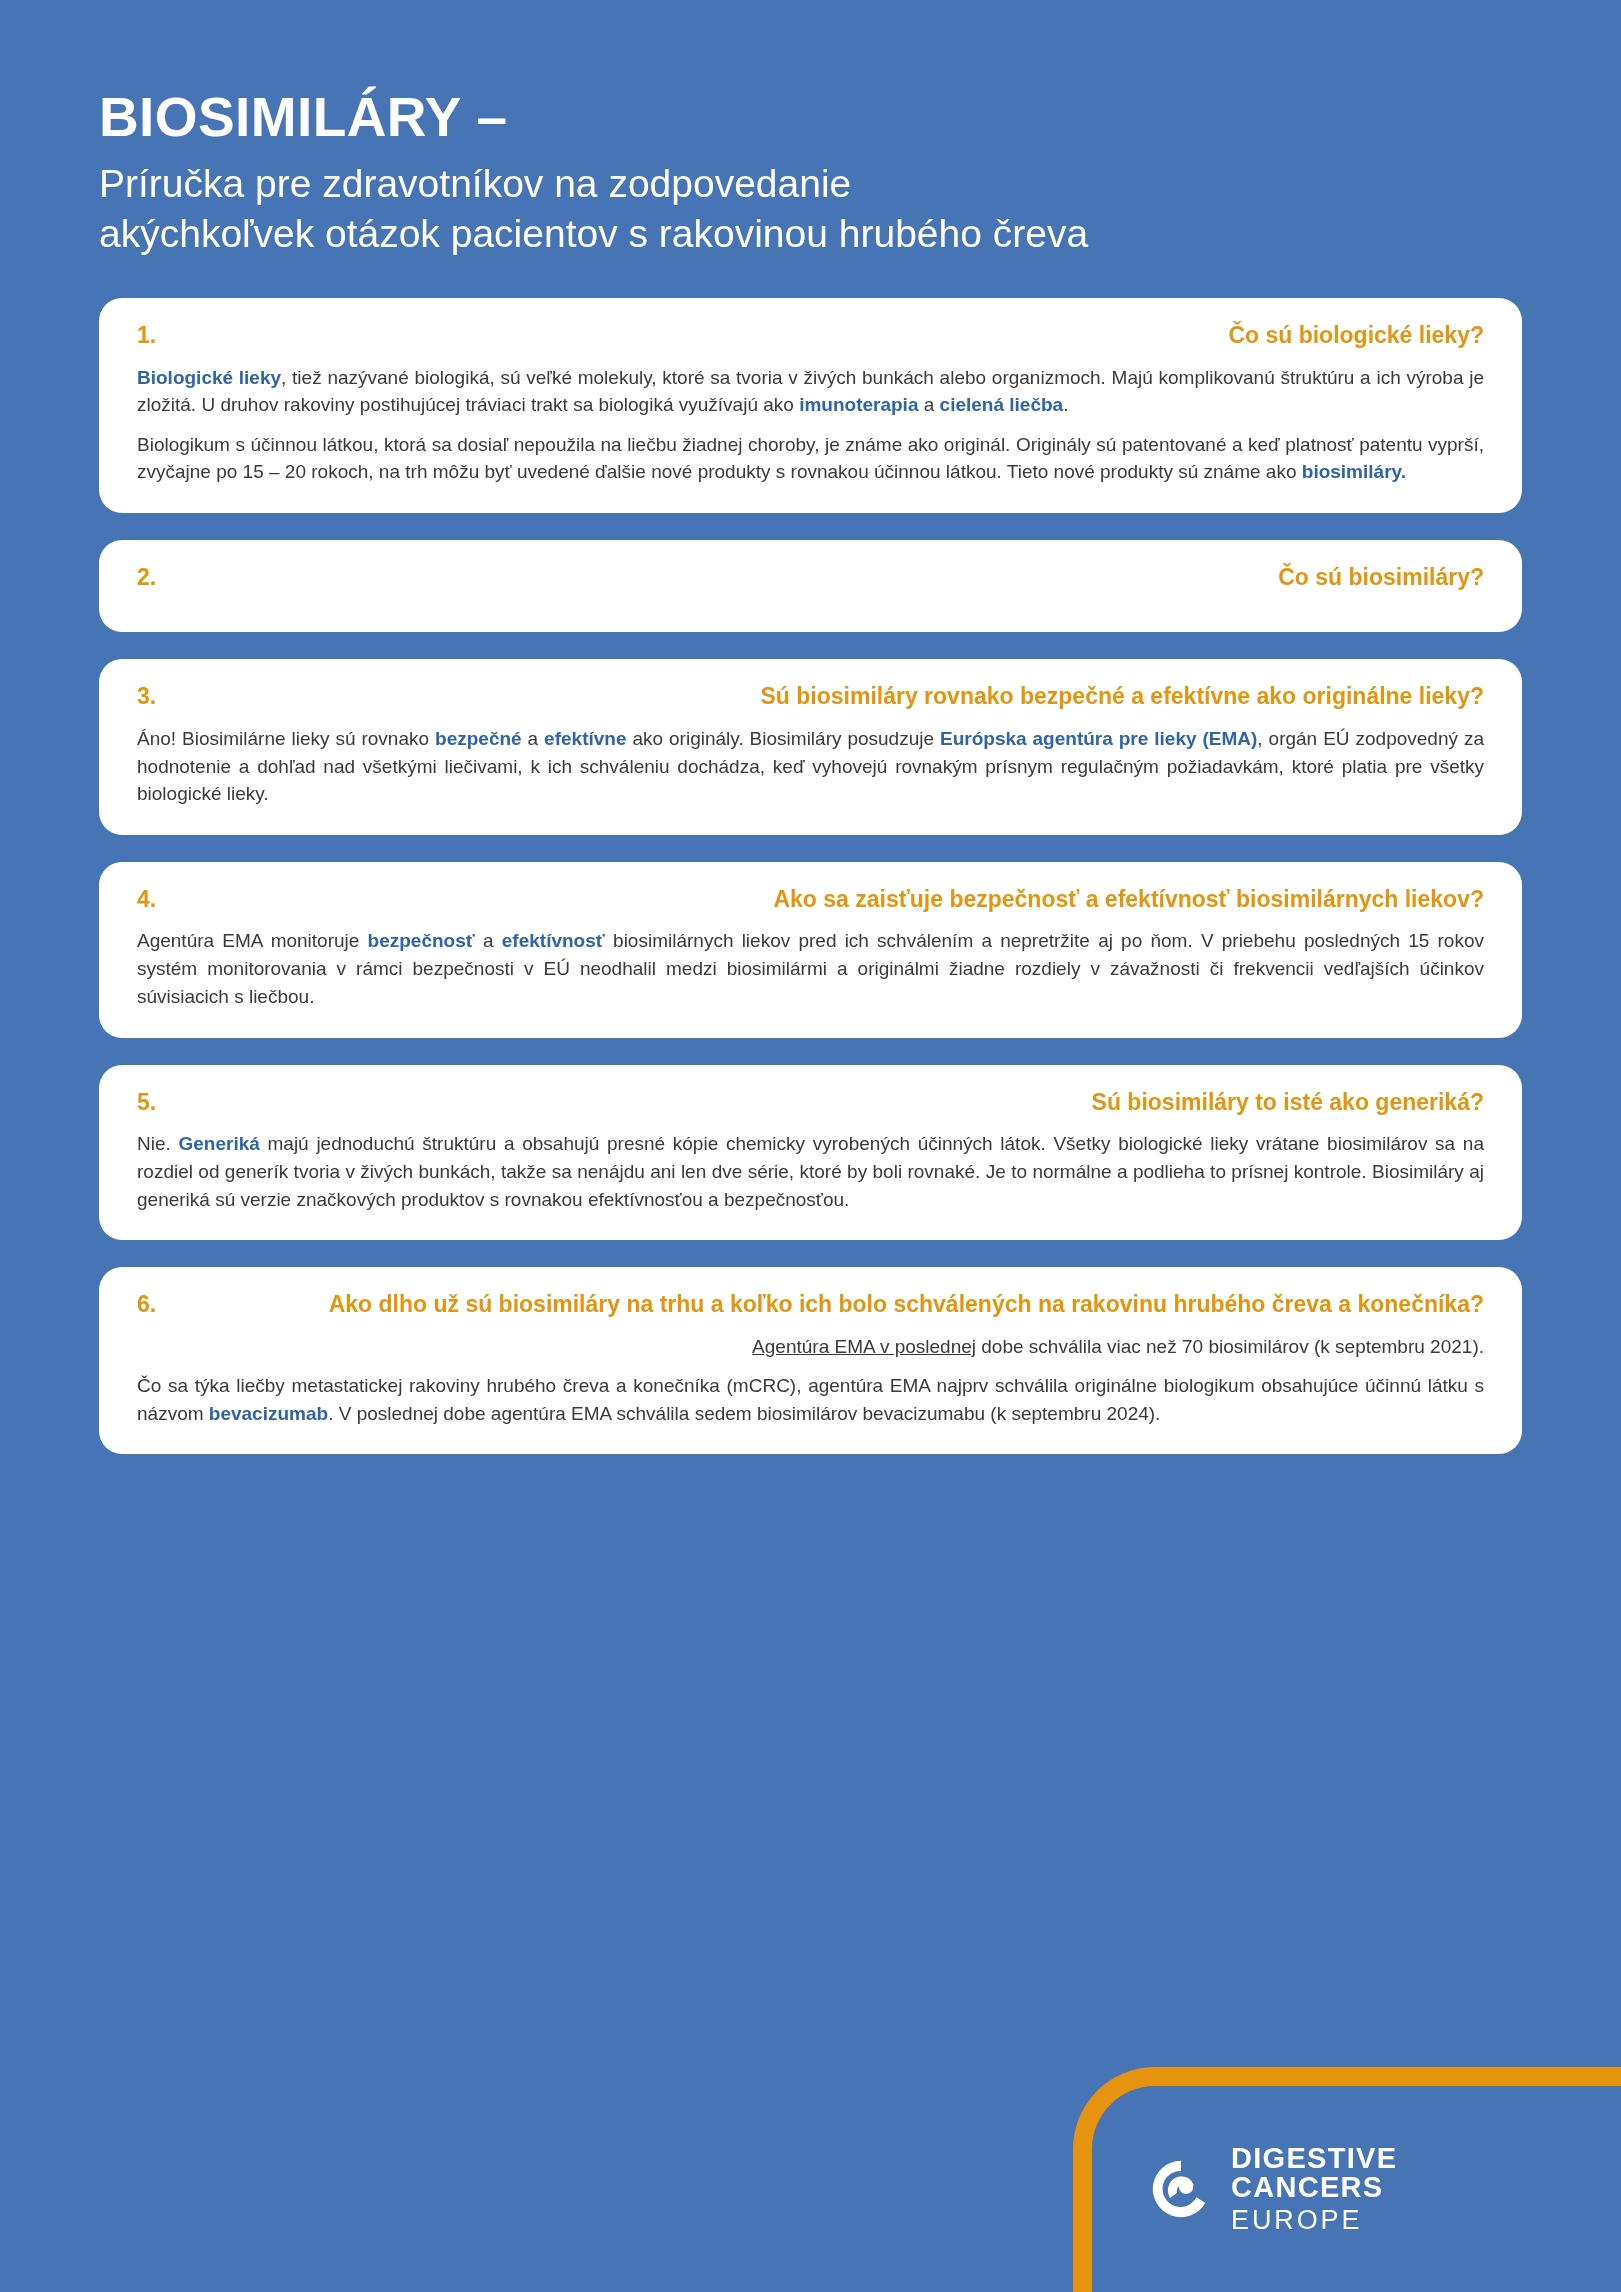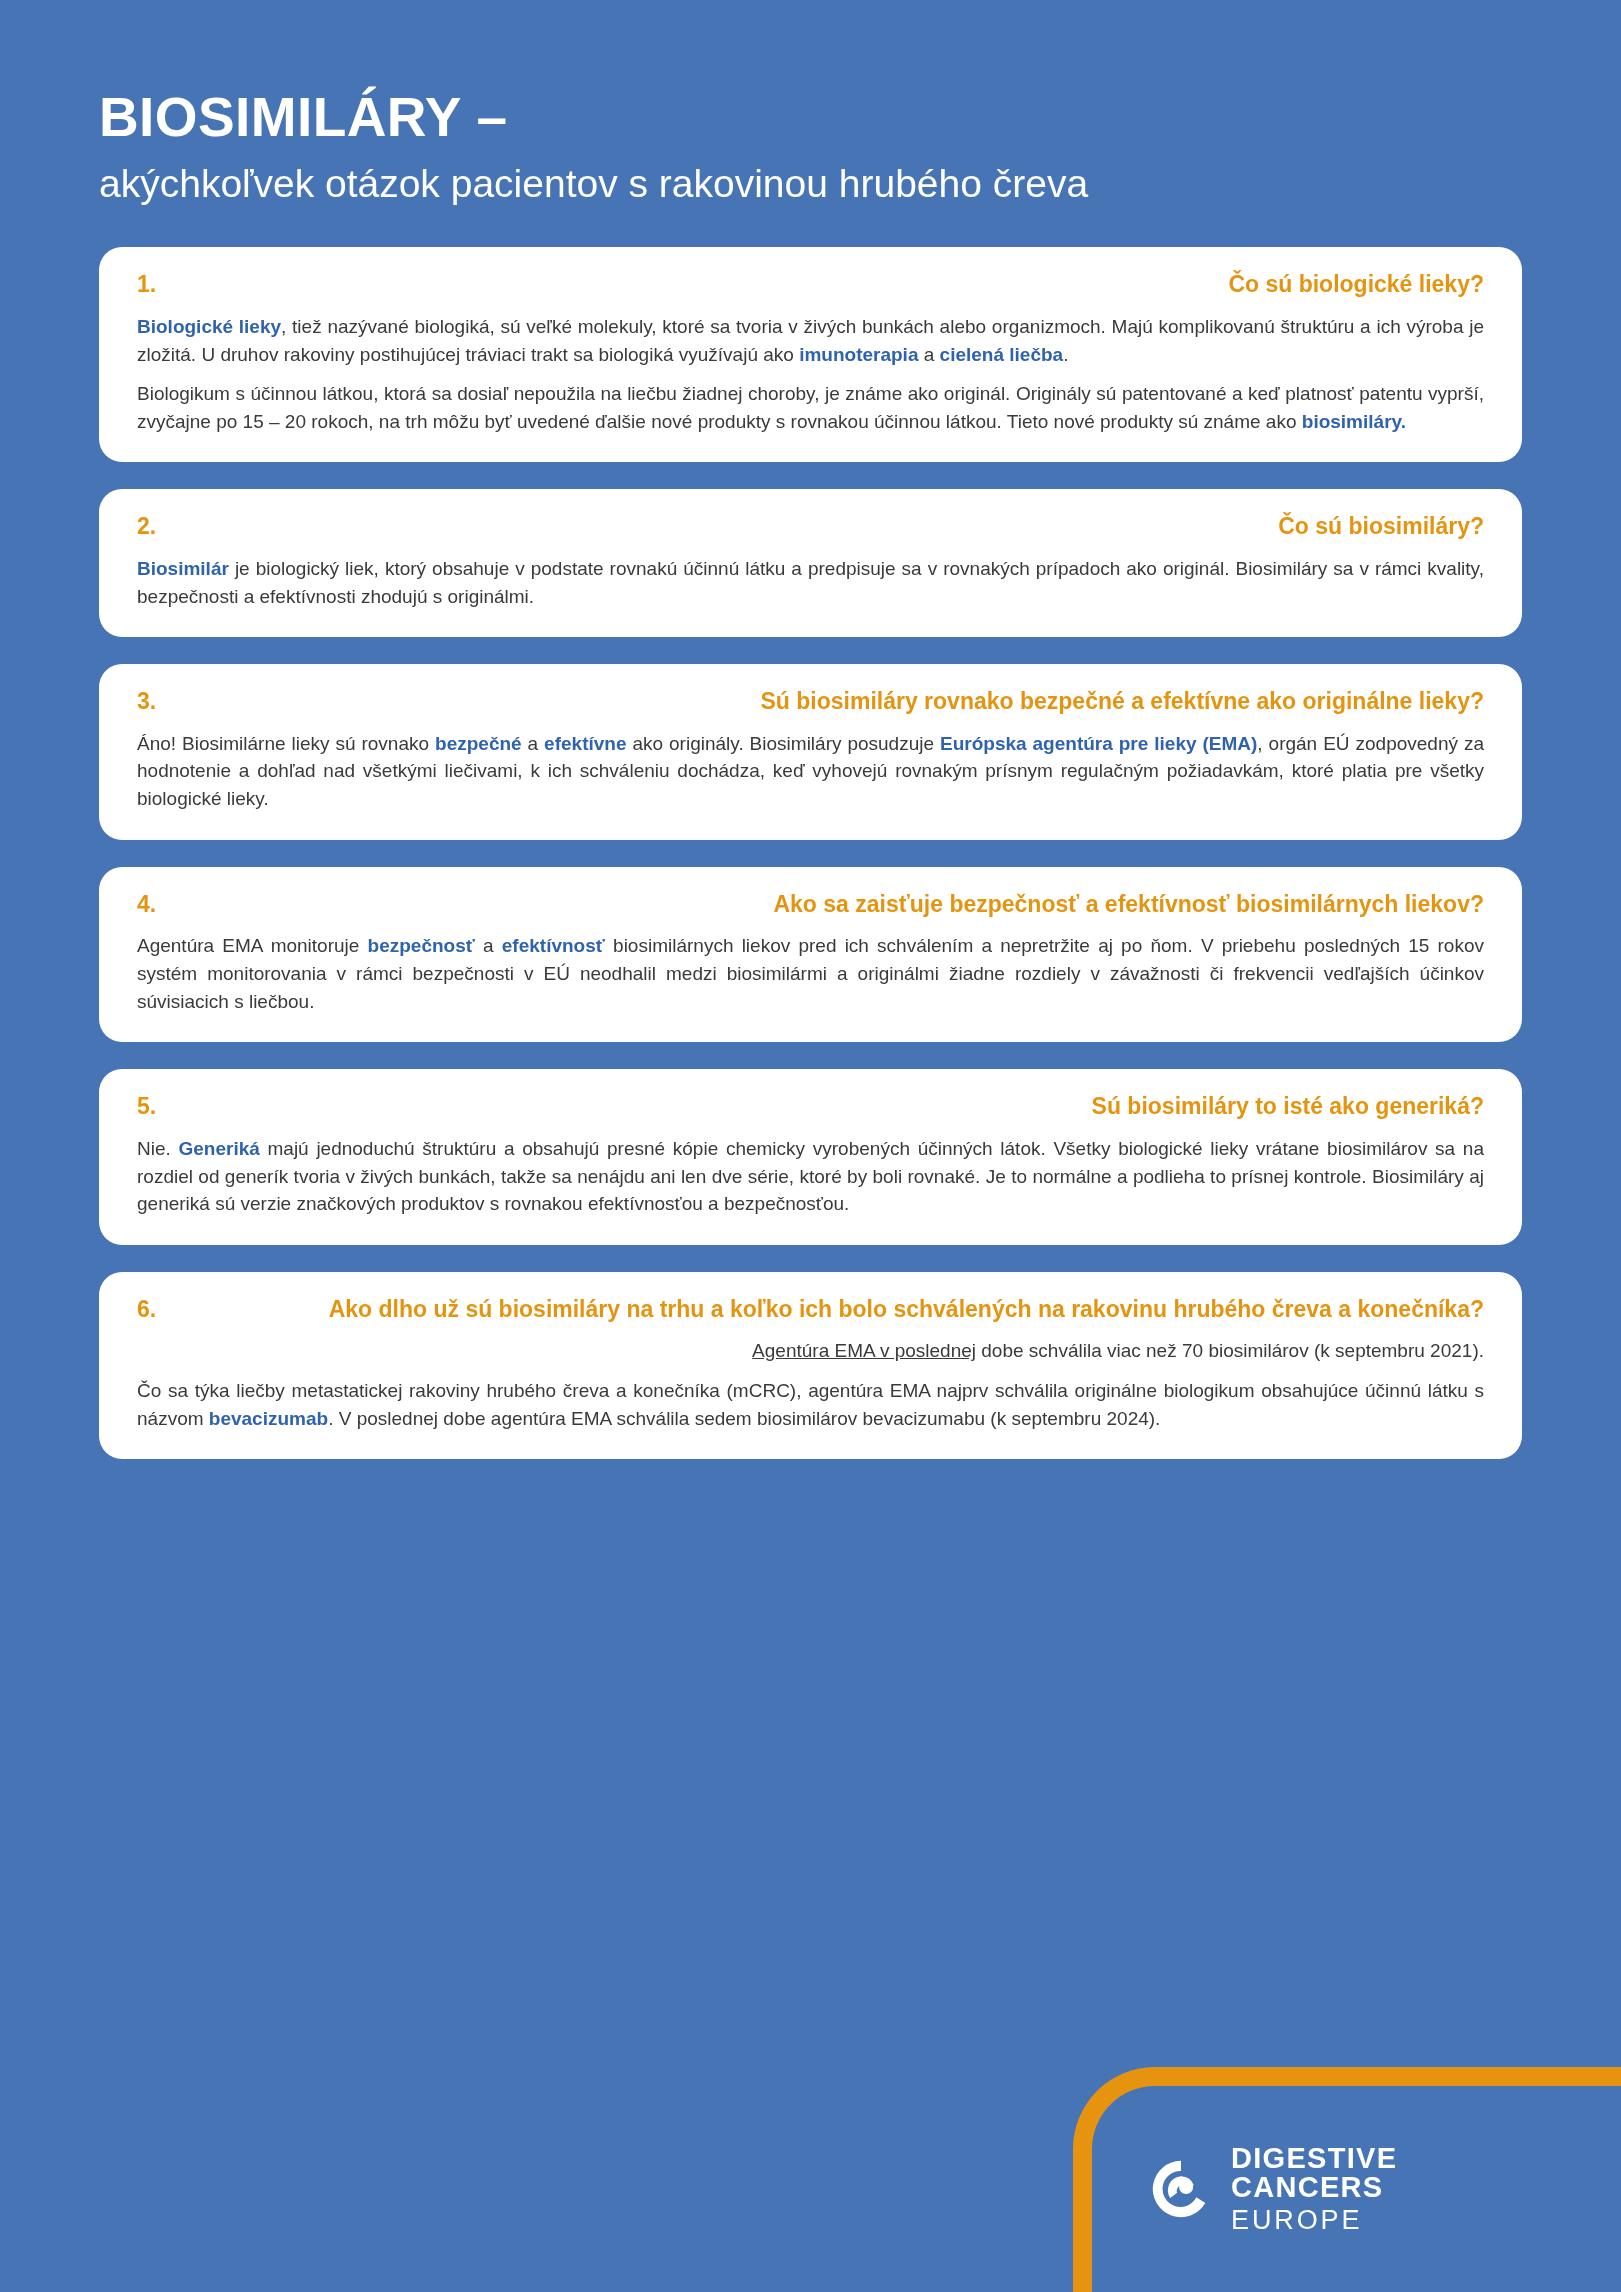--- a/index.html
+++ b/index.html
@@ -143,39 +143,39 @@
   }
 </style>
 </head>
 <body>
 
 <div class="page">
 
   <div class="header">
     <h1 class="title-main">BIOSIMILÁRY –</h1>
     <div class="title-sub">
+      <span>Príručka pre zdravotníkov na zodpovedanie</span>
       <span>akýchkoľvek otázok pacientov s rakovinou hrubého čreva</span>
     </div>
   </div>
 
   <div class="cards" id="card-container">
       <div class="card">
         <div class="q-head">
           <span class="q-num">1.</span>
           <span class="q-text">Čo sú biologické lieky?</span>
         </div>
         <p class="body-p"><b class="hl">Biologické lieky</b><span>, tiež nazývané biologiká, sú veľké molekuly, ktoré sa tvoria v živých bunkách alebo organizmoch. Majú komplikovanú štruktúru a ich výroba je zložitá. U druhov rakoviny postihujúcej tráviaci trakt sa biologiká využívajú ako </span><b class="hl">imunoterapia</b><span> a </span><b class="hl">cielená liečba</b><span>.</span></p>
         <p class="body-p"><span>Biologikum s účinnou látkou, ktorá sa dosiaľ nepoužila na liečbu žiadnej choroby, je známe ako originál. Originály sú patentované a keď platnosť patentu vyprší, zvyčajne po 15 – 20 rokoch, na trh môžu byť uvedené ďalšie nové produkty s rovnakou účinnou látkou. Tieto nové produkty sú známe ako </span><b class="hl">biosimiláry.</b></p>
       </div>
       <div class="card">
         <div class="q-head">
           <span class="q-num">2.</span>
           <span class="q-text">Čo sú biosimiláry?</span>
         </div>
-        <p class="body-p"><b class="hl">Biosimilár</b><span> je biologický liek, ktorý obsahuje v podstate rovnakú účinnú látku a predpisuje sa v rovnakých prípadoch ako originál. Biosimiláry sa v rámci kvality, bezpečnosti a efektívnosti zhodujú s originálmi.</span></p>
       </div>
       <div class="card">
         <div class="q-head">
           <span class="q-num">3.</span>
           <span class="q-text">Sú biosimiláry rovnako bezpečné a efektívne ako originálne lieky?</span>
         </div>
         <p class="body-p"><span>Áno! Biosimilárne lieky sú rovnako </span><b class="hl">bezpečné</b><span> a </span><b class="hl">efektívne</b><span> ako originály. Biosimiláry posudzuje </span><b class="hl">Európska agentúra pre lieky (EMA)</b><span>, orgán EÚ zodpovedný za hodnotenie a dohľad nad všetkými liečivami, k ich schváleniu dochádza, keď vyhovejú rovnakým prísnym regulačným požiadavkám, ktoré platia pre všetky biologické lieky.</span></p>
       </div>
       <div class="card">
         <div class="q-head">

